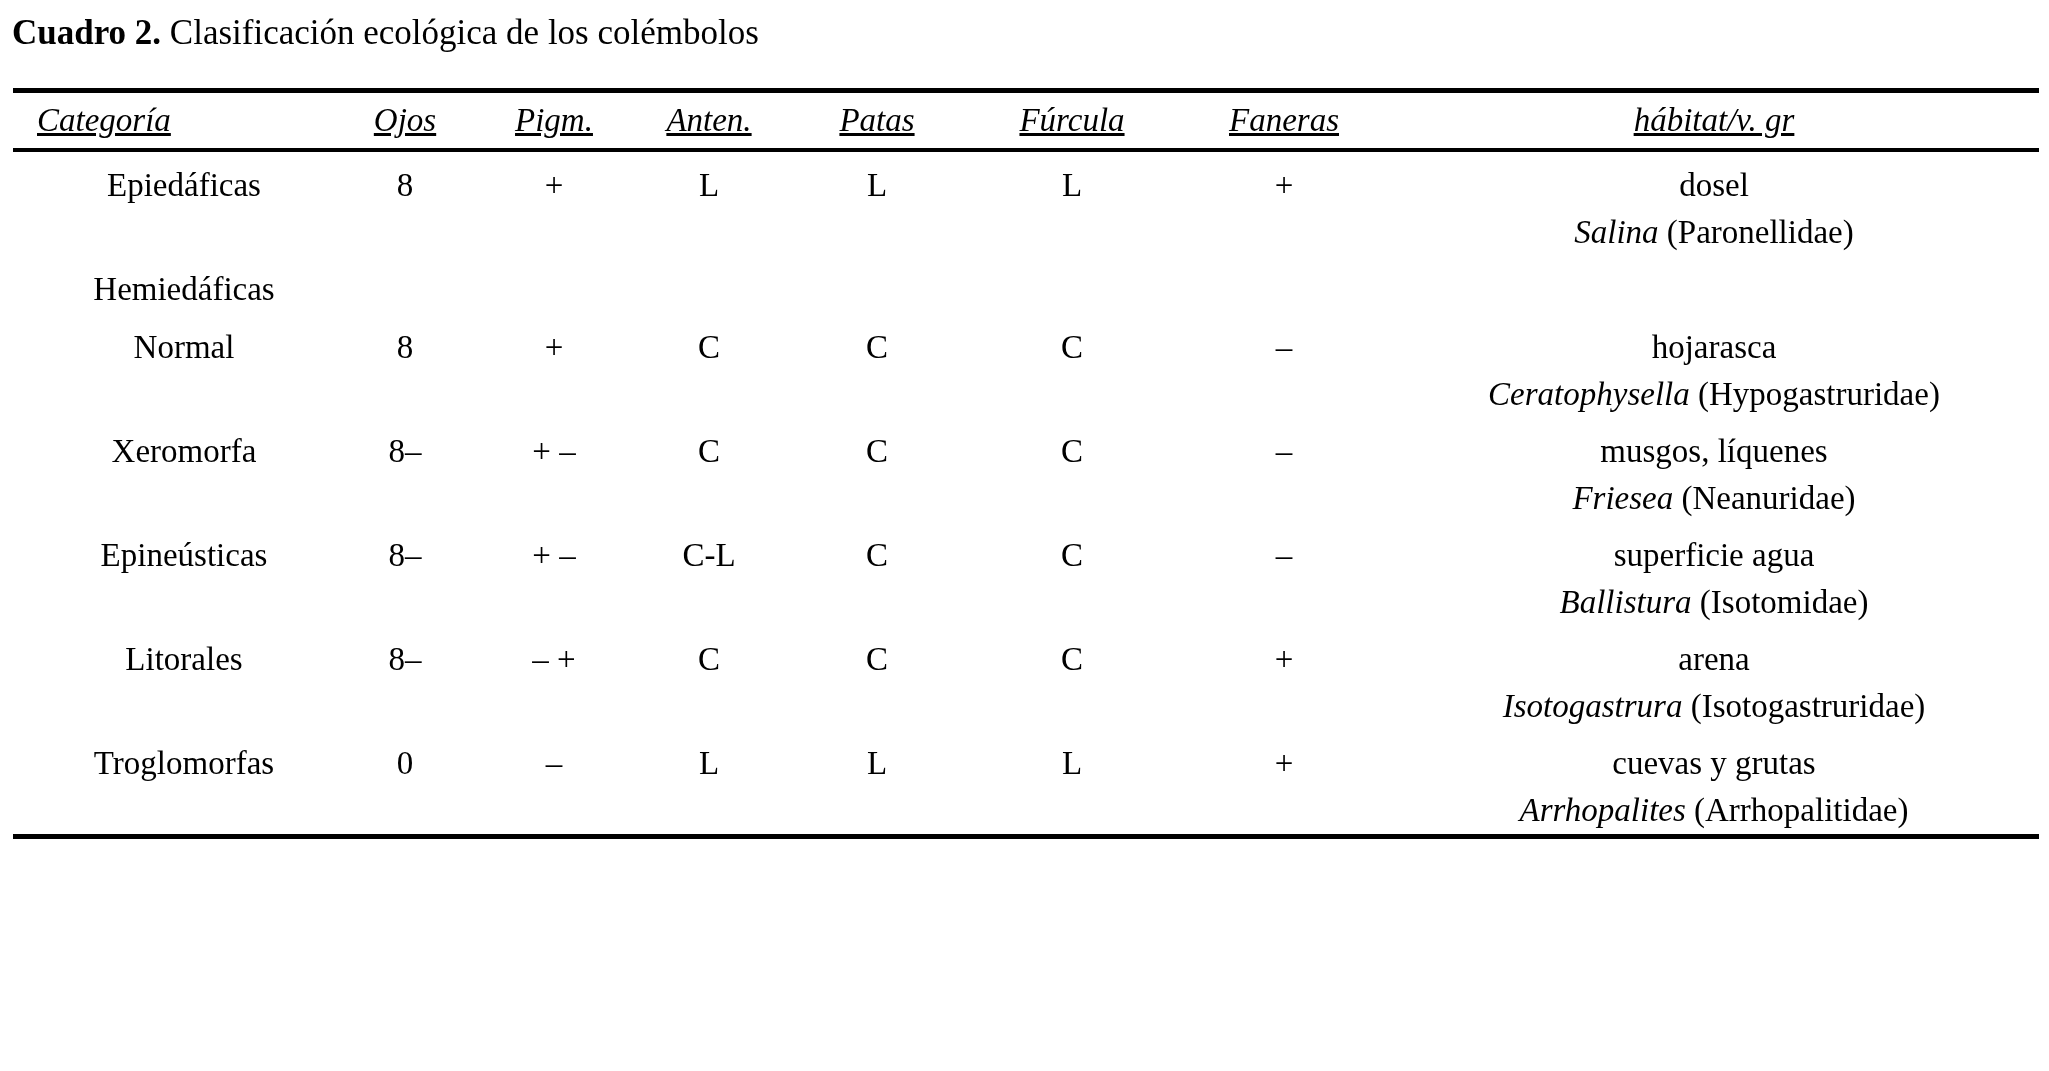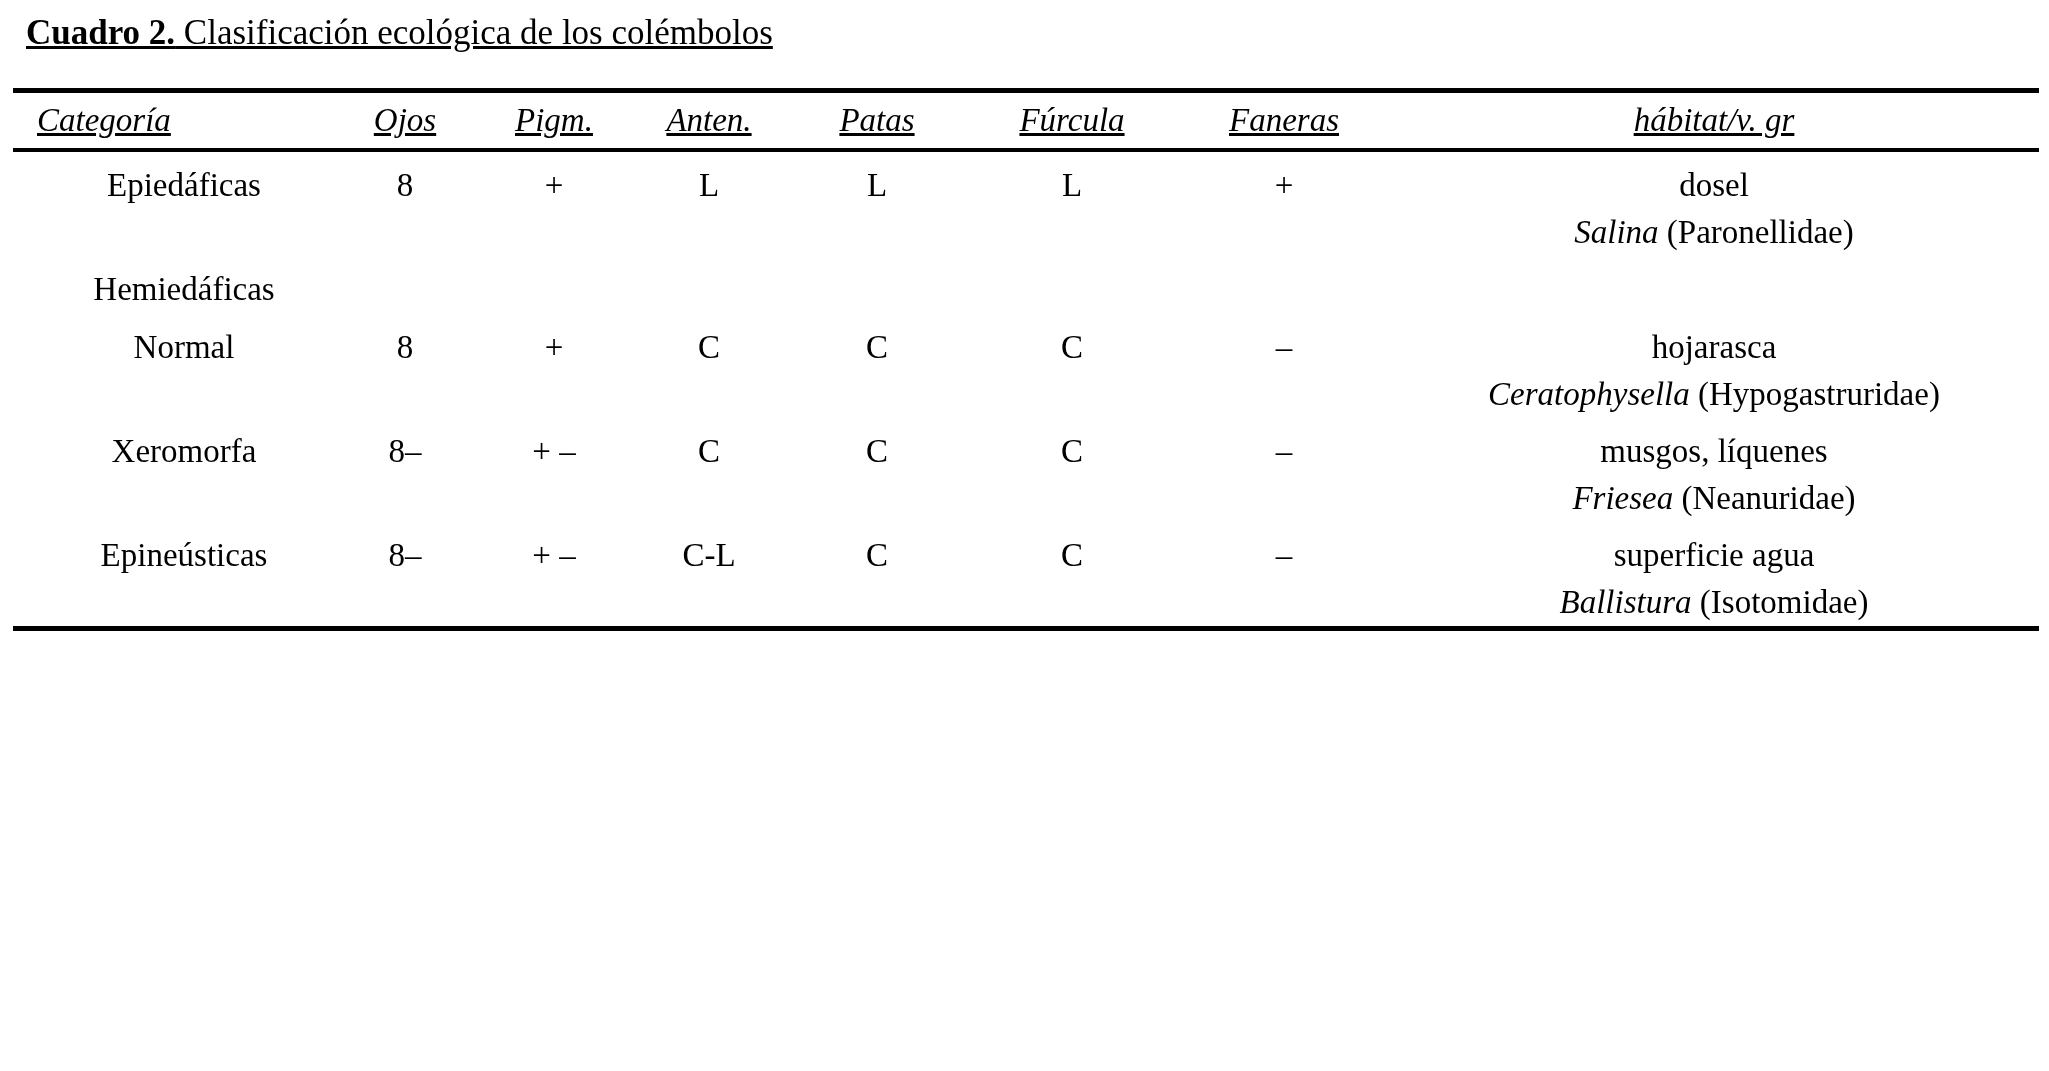--- a/index.html
+++ b/index.html
@@ -6,25 +6,24 @@
   .page {
     position: relative;
     width: 2049px;
     height: 1071px;
     background: #ffffff;
     color: #000000;
     font-family: "Liberation Serif", "DejaVu Serif", serif;
     overflow: hidden;
   }
   .title {
-    padding: 12px 0 0 26px;
+    padding: 12px 0 0 12px;
     font-size: 35px;
     line-height: 42px;
     white-space: nowrap;
-    text-decoration: underline;
   }
   .title .bold { font-weight: bold; }
 
   table.ecotable {
     border-collapse: collapse;
     table-layout: fixed;
     width: 2026px;
     margin: 34px 0 0 13px;
     border-top: 5px solid #000;
     border-bottom: 5px solid #000;
@@ -143,16 +142,42 @@
           <td>+ –</td>
           <td>C-L</td>
           <td>C</td>
           <td>C</td>
           <td>–</td>
           <td>
             <div><span>superficie agua</span></div>
             <div><span class="it">Ballistura</span><span> (Isotomidae)</span></div>
           </td>
         </tr>
+        <tr class="data-row">
+          <td class="cat">Litorales</td>
+          <td>8–</td>
+          <td>– +</td>
+          <td>C</td>
+          <td>C</td>
+          <td>C</td>
+          <td>+</td>
+          <td>
+            <div><span>arena</span></div>
+            <div><span class="it">Isotogastrura</span><span> (Isotogastruridae)</span></div>
+          </td>
+        </tr>
+        <tr class="data-row">
+          <td class="cat">Troglomorfas</td>
+          <td>0</td>
+          <td>–</td>
+          <td>L</td>
+          <td>L</td>
+          <td>L</td>
+          <td>+</td>
+          <td>
+            <div><span>cuevas y grutas</span></div>
+            <div><span class="it">Arrhopalites</span><span> (Arrhopalitidae)</span></div>
+          </td>
+        </tr>
       </tbody>
   </table>
 
 </div>
 
 </body></html>

